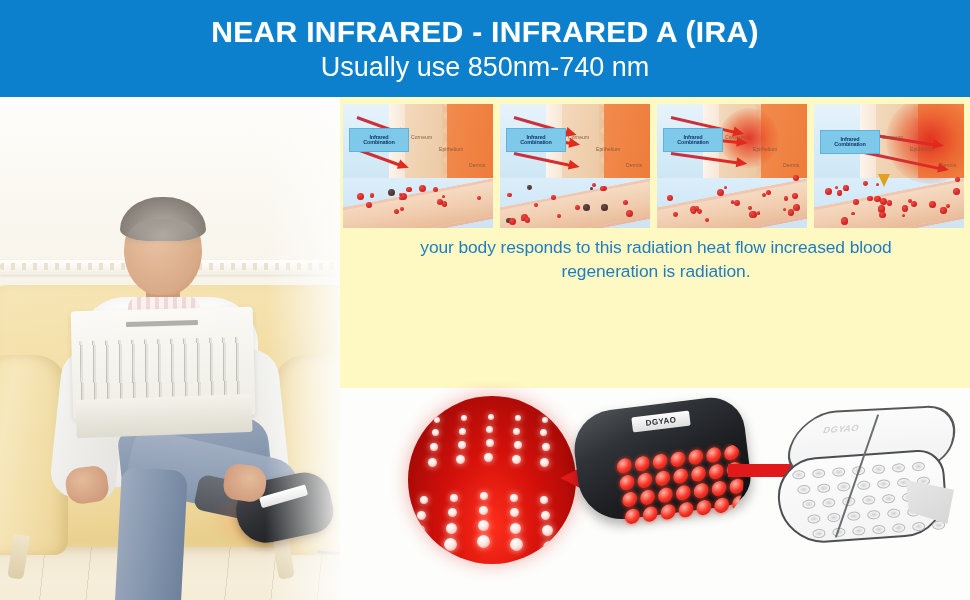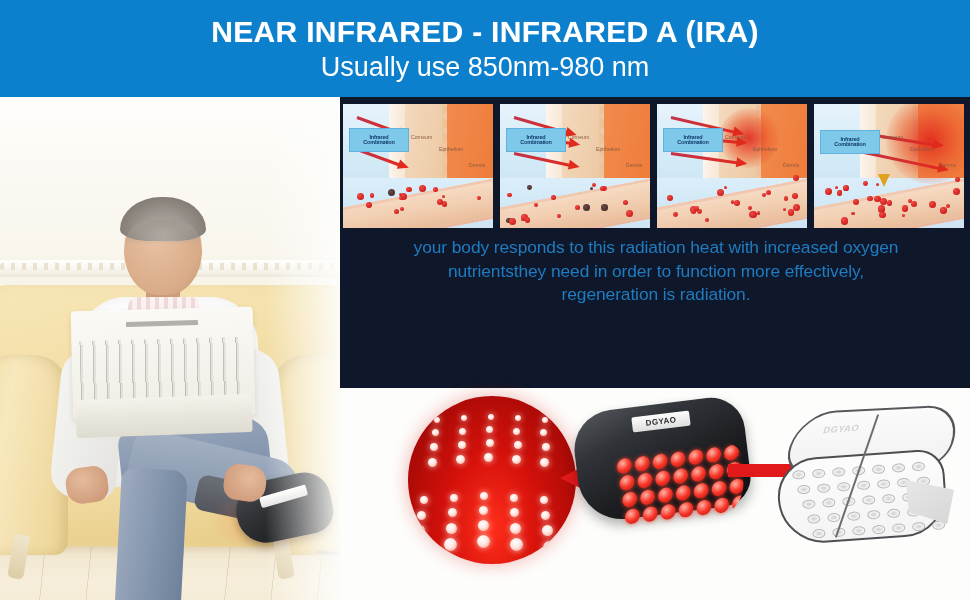--- a/index.html
+++ b/index.html
@@ -2,21 +2,21 @@
 <html><head>
 <meta charset="utf-8">
 <style>
   * { box-sizing: border-box; margin: 0; padding: 0; }
   html, body {
     width: 970px; height: 600px;
     font-family: "Liberation Sans", sans-serif;
     background: #ffffff;
     overflow: hidden;
   }
-  #stage { position: relative; width: 970px; height: 424px; background: #0f172a; padding-left: 48px; }
+  #stage { position: relative; width: 970px; height: 424px; background: #fef9c3; padding-left: 48px; }
 
   
   .banner {
     position: absolute; left: 0; top: 0; width: 970px; height: 97px;
     background: #0c80cd;
     display: flex; flex-direction: column;
     align-items: center; justify-content: center;
     padding-top: 2px;
   }
   .banner-title {
@@ -426,21 +426,21 @@
   .ar-notch-left{ border-right: 20px solid #fdfdfb; }
   .ar-notch-right{ border-left: 20px solid #fdfdfb; }
 </style>
 </head>
 <body>
 
 <div id="stage">
 
   <div class="banner">
     <div class="banner-title">NEAR INFRARED  - INFRARED A (IRA)</div>
-    <div class="banner-sub">Usually use 850nm-980 nm</div>
+    <div class="banner-sub">Usually use 850nm-740 nm</div>
   </div>
 
   <div class="photo">
     <div class="ph-wall"></div>
     <div class="ph-rail"></div>
     <div class="ph-skirt"></div>
     <div class="ph-floor"></div>
 
     <div class="sofa-back"></div>
     <div class="sofa-seat"></div>
@@ -642,22 +642,21 @@
         <div class="rbc" style="left: 73.3px; top: 96.4px; width: 5.2px; height: 5.2px;"></div>
         <div class="rbc" style="left: 96.5px; top: 97.3px; width: 6.2px; height: 6.2px;"></div>
         <div class="rbc" style="left: 126.3px; top: 103.3px; width: 6.3px; height: 6.3px;"></div>
         <div class="rbc" style="left: 65.6px; top: 93.9px; width: 7.4px; height: 7.4px;"></div>
         <div class="rbc" style="left: 138.6px; top: 83.9px; width: 7.3px; height: 7.3px;"></div>
         <div class="pn-yarrow" style="left: 64px; top: 70px;"></div>
       </div>
     </div>
 
   <div class="para" id="para">
-      <span>your body responds to this radiation heat with increased oxygen</span>
-      <span>nutrientsthey need in order to function more effectively,</span>
+      <span>your body responds to this radiation heat flow increased blood</span>
       <span>regeneration is radiation.</span>
     </div>
 
   <div class="product-area">
 
     <div class="led-circle" id="ledCircle">
         <div class="led-dot" style="left: 26px; top: 20.8px; width: 6px; height: 6px;"></div>
         <div class="led-dot" style="left: 53px; top: 19.4px; width: 6px; height: 6px;"></div>
         <div class="led-dot" style="left: 80px; top: 18px; width: 6px; height: 6px;"></div>
         <div class="led-dot" style="left: 107px; top: 19.4px; width: 6px; height: 6px;"></div>

